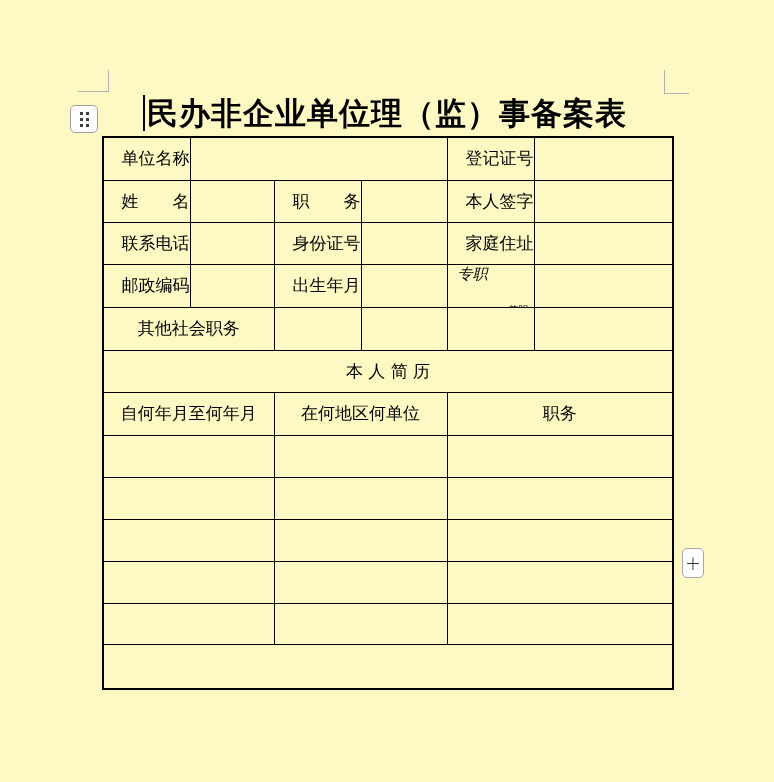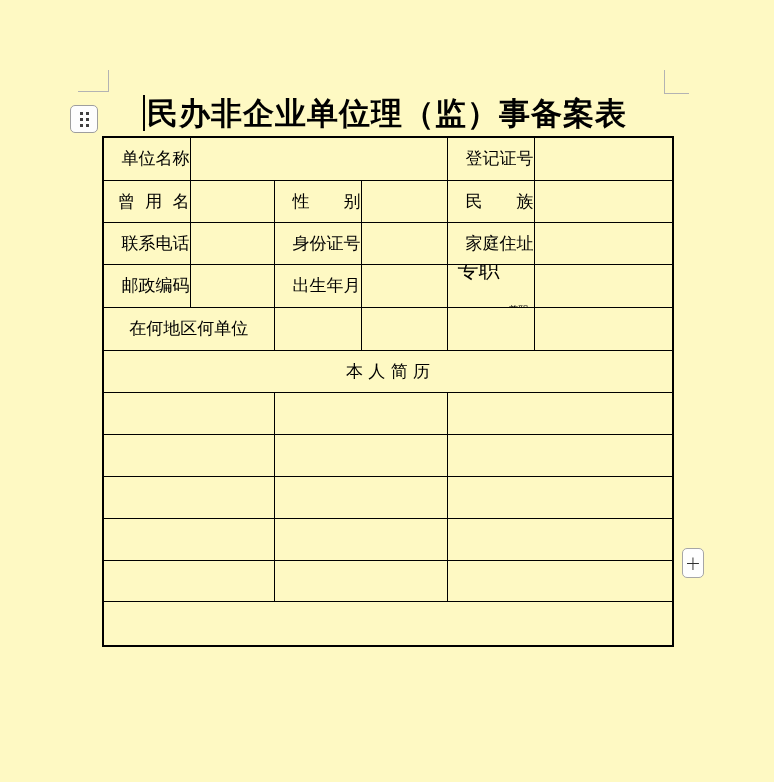--- a/index.html
+++ b/index.html
@@ -35,21 +35,21 @@
                 padding:0;overflow:hidden;}
   td.lbl{padding-left:4px;text-align:right;white-space:nowrap;font-family:Liberation Mono, monospace;}
   td.ctr{text-align:center;white-space:nowrap;}
   td.big{font-size:18px;}
 
   
   td.diag{position:relative;padding:0;}
   .diag-wrap{position:relative;width:100%;height:100%;}
   .diag-wrap svg{position:absolute;left:0;top:0;width:100%;height:100%;display:block;}
   .diag-tr{position:absolute;right:5px;top:17px;font-size:10px;}
-  .diag-bl{position:absolute;left:10px;bottom:2px;font-size:21px;}
+  .diag-bl{position:absolute;left:10px;bottom:2px;font-size:15px;font-style:italic;}
 
   
   .plus-btn{position:absolute;left:682px;top:548px;width:22px;height:30px;box-sizing:border-box;
             border:1px solid #a6a6a6;border-radius:5px;background:#fefefe;color:#2f2f2f;
             font-family:"DejaVu Sans","Liberation Sans",sans-serif;font-size:19px;font-weight:300;
             display:flex;align-items:center;justify-content:center;cursor:pointer;line-height:1;}
 </style>
 </head>
 <body>
 
@@ -83,25 +83,25 @@
         <col style="width:139px">
     </colgroup>
     <tbody>
       <tr style="height:43px">
         <td class="lbl">单位名称</td>
         <td colspan="3"></td>
         <td class="lbl">登记证号</td>
         <td></td>
       </tr>
       <tr style="height:42px">
-        <td class="lbl">曾 用 名</td>
+        <td class="lbl">姓　　名</td>
         <td></td>
-        <td class="lbl">性　　别</td>
+        <td class="lbl">职　　务</td>
         <td></td>
-        <td class="lbl">民　　族</td>
+        <td class="lbl">本人签字</td>
         <td></td>
       </tr>
       <tr style="height:42px">
         <td class="lbl">联系电话</td>
         <td></td>
         <td class="lbl">身份证号</td>
         <td></td>
         <td class="lbl">家庭住址</td>
         <td></td>
       </tr>
@@ -115,28 +115,33 @@
             <svg viewBox="0 0 87 43" preserveAspectRatio="none">
               <line x1="0" y1="0" x2="87" y2="43" stroke="#4a4a4a" stroke-width="1.2"></line>
             </svg>
             <span class="diag-tr">兼职</span>
             <span class="diag-bl">专职</span>
           </div>
         </td>
         <td></td>
       </tr>
       <tr style="height:43px">
-        <td colspan="2" class="ctr">在何地区何单位</td>
+        <td colspan="2" class="ctr">其他社会职务</td>
         <td></td>
         <td></td>
         <td></td>
         <td></td>
       </tr>
       <tr style="height:42px">
         <td colspan="6" class="ctr big">本 人 简 历</td>
+      </tr>
+      <tr style="height:43px">
+        <td colspan="2" class="ctr">自何年月至何年月</td>
+        <td colspan="2" class="ctr">在何地区何单位</td>
+        <td colspan="2" class="ctr">职务</td>
       </tr>
       <tr style="height:42px">
         <td colspan="2"></td>
         <td colspan="2"></td>
         <td colspan="2"></td>
       </tr>
       <tr style="height:42px">
         <td colspan="2"></td>
         <td colspan="2"></td>
         <td colspan="2"></td>

